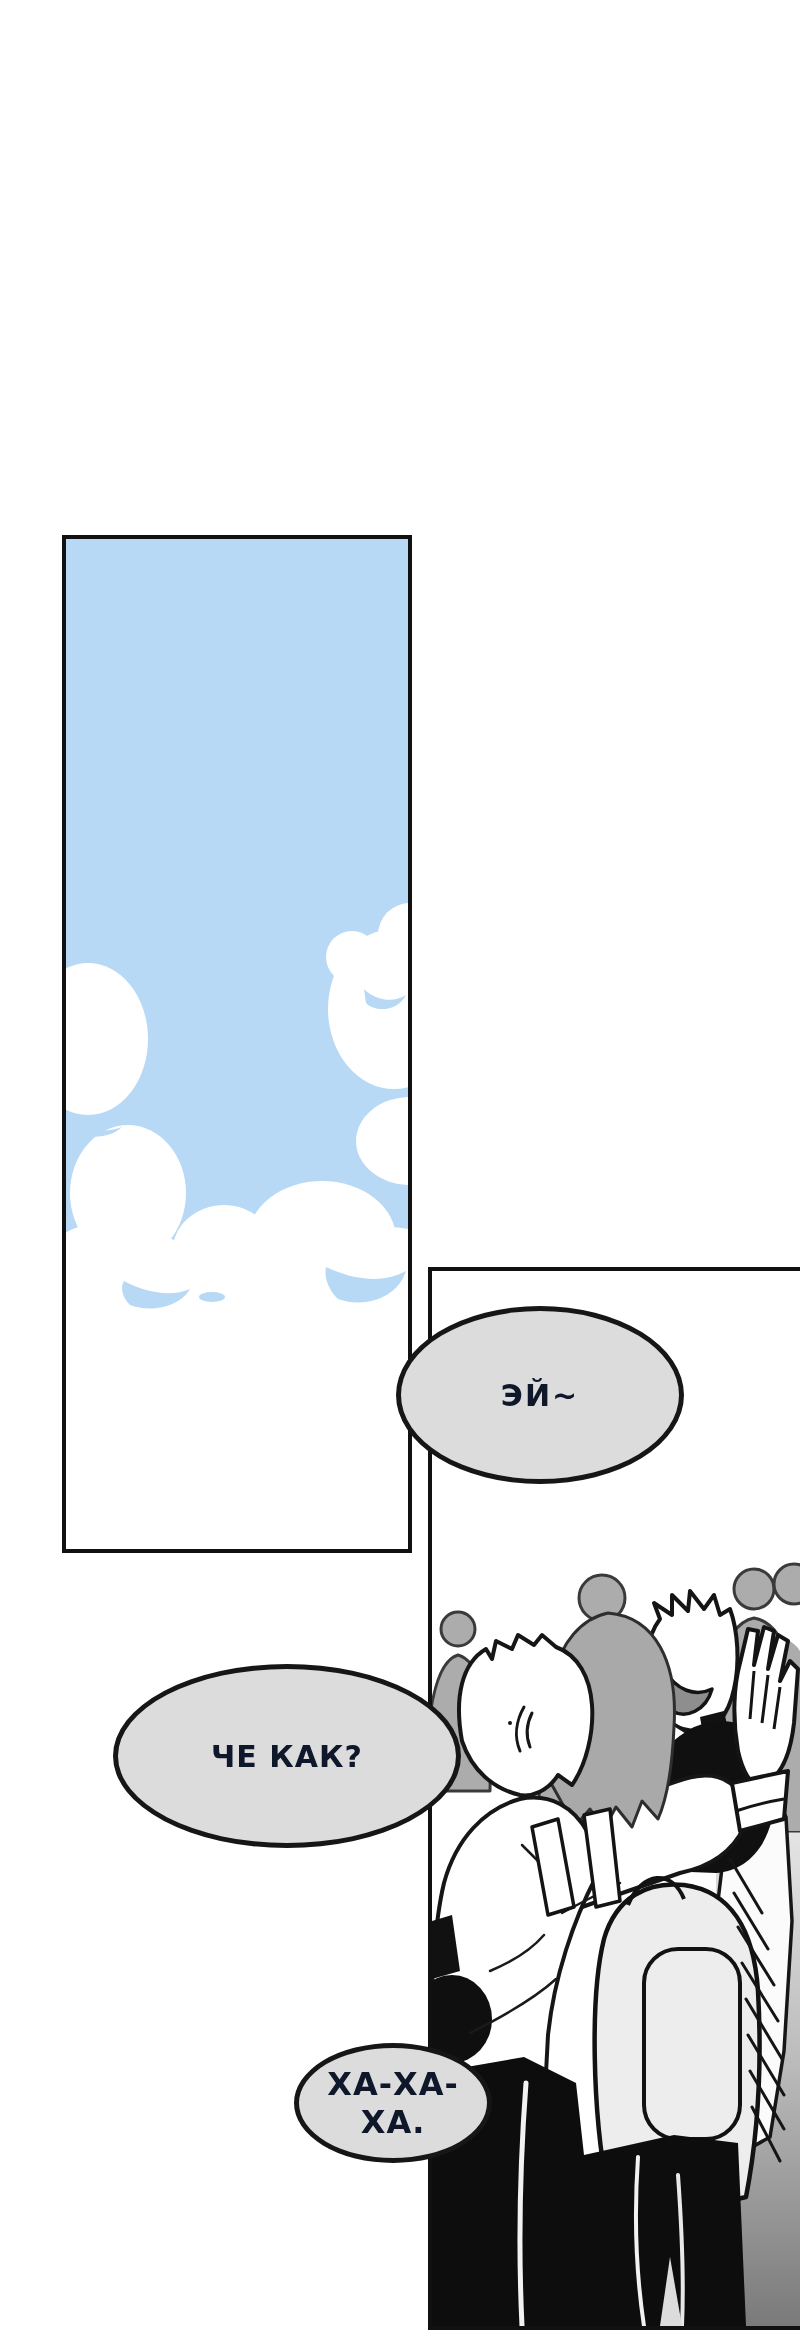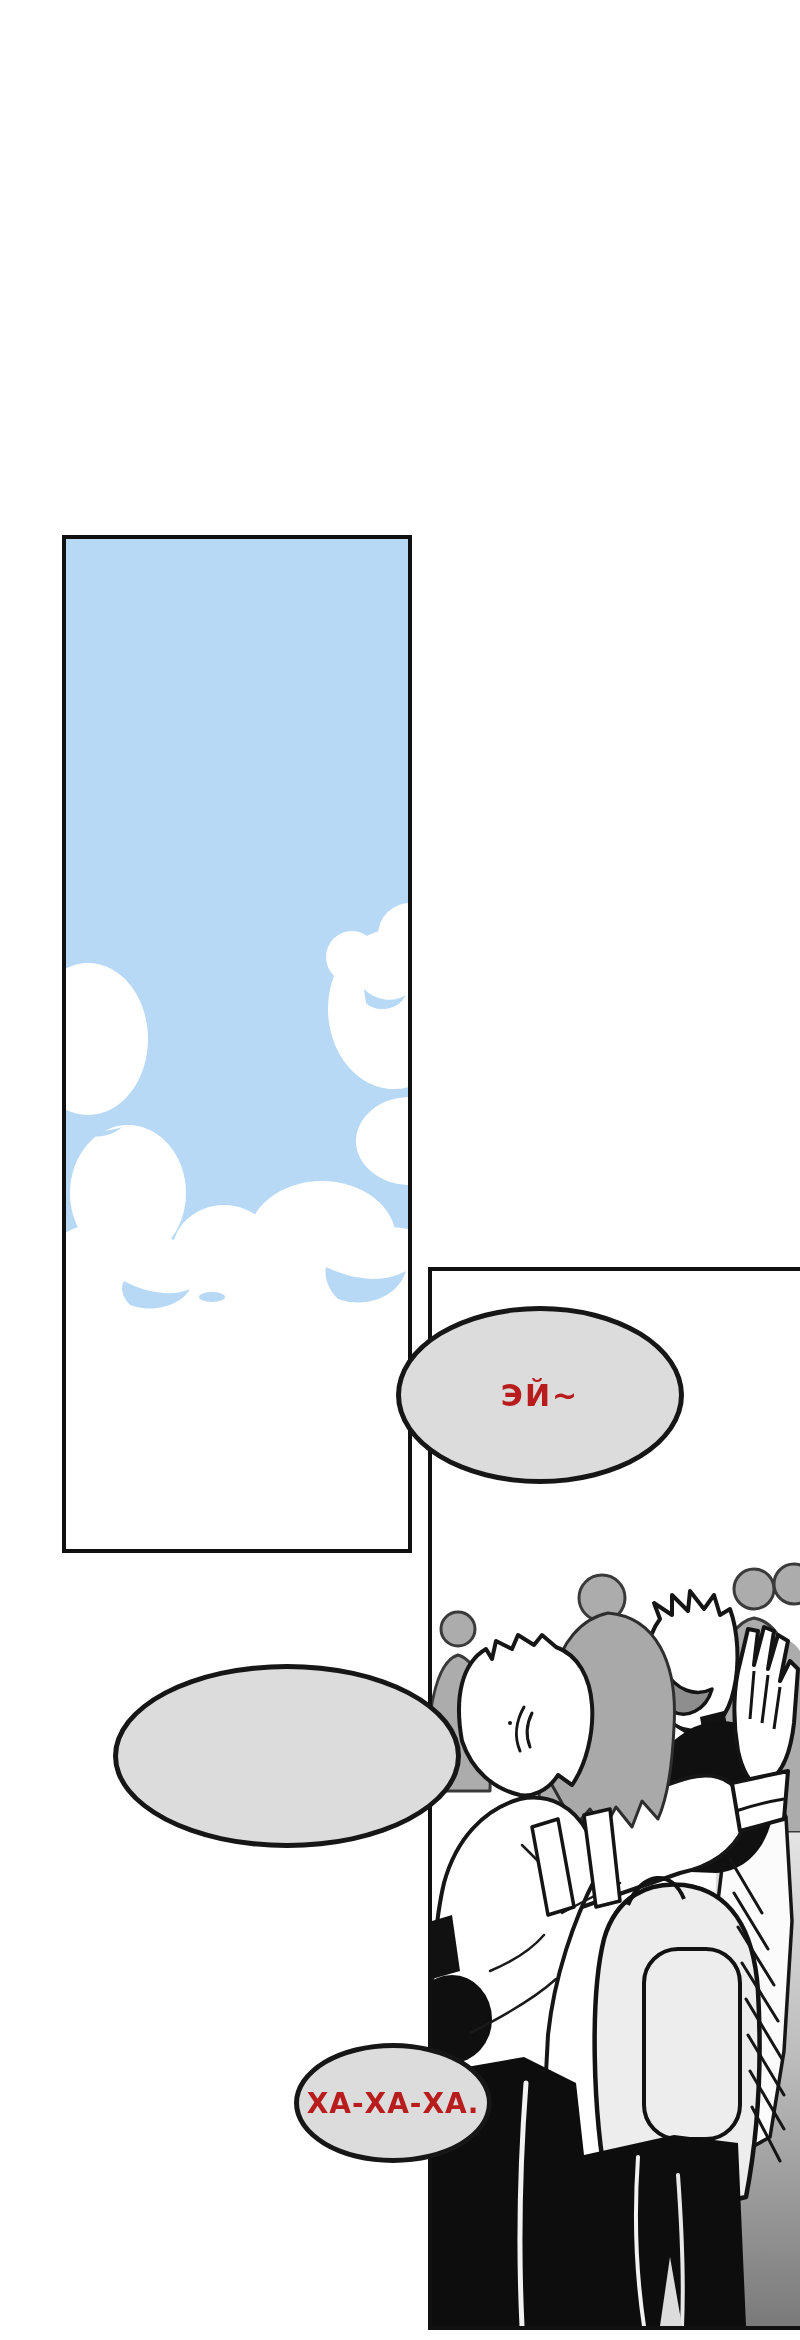--- a/index.html
+++ b/index.html
@@ -24,27 +24,27 @@
   .bubble {
     position: absolute;
     z-index: 10;
     background: #DCDCDC;
     border: 5px solid #161616;
     border-radius: 50%;
     display: flex;
     align-items: center;
     justify-content: center;
     text-align: center;
-    color: #b91c1c;
+    color: #0f172a;
     font-weight: 700;
     box-sizing: border-box;
   }
   #bubble-hey   { left: 396px; top: 1306px; width: 288px; height: 178px; font-size: 30px; letter-spacing: 2px; }
   #bubble-chekak{ left: 113px; top: 1664px; width: 348px; height: 184px; font-size: 30px; line-height: 1.3; letter-spacing: 1px; }
-  #bubble-haha  { left: 294px; top: 2043px; width: 198px; height: 120px; font-size: 28px; letter-spacing: 1px; }
+  #bubble-haha  { left: 294px; top: 2043px; width: 198px; height: 120px; font-size: 32px; letter-spacing: 1px; }
   .bubble .line { display: block; }
 </style>
 </head>
 <body>
 
 <div class="panel" id="sky-panel">
   <svg width="342" height="1010" viewBox="0 0 342 1010">
     <rect x="0" y="0" width="342" height="1010" fill="#B8D9F5"></rect>
     <g fill="#FFFFFF">
       <ellipse cx="22" cy="500" rx="60" ry="76"></ellipse>
@@ -166,18 +166,19 @@
     </g>
   </svg>
 </div>
 
 <div class="bubble" id="bubble-hey">
   <span class="line">ЭЙ~</span>
 </div>
 
 <div class="bubble" id="bubble-chekak">
   <span>
+    <span class="line">ЧЕ КАК?</span>
   </span>
 </div>
 
 <div class="bubble" id="bubble-haha">
   <span class="line">ХА-ХА-ХА.</span>
 </div>
 
 </body></html>

